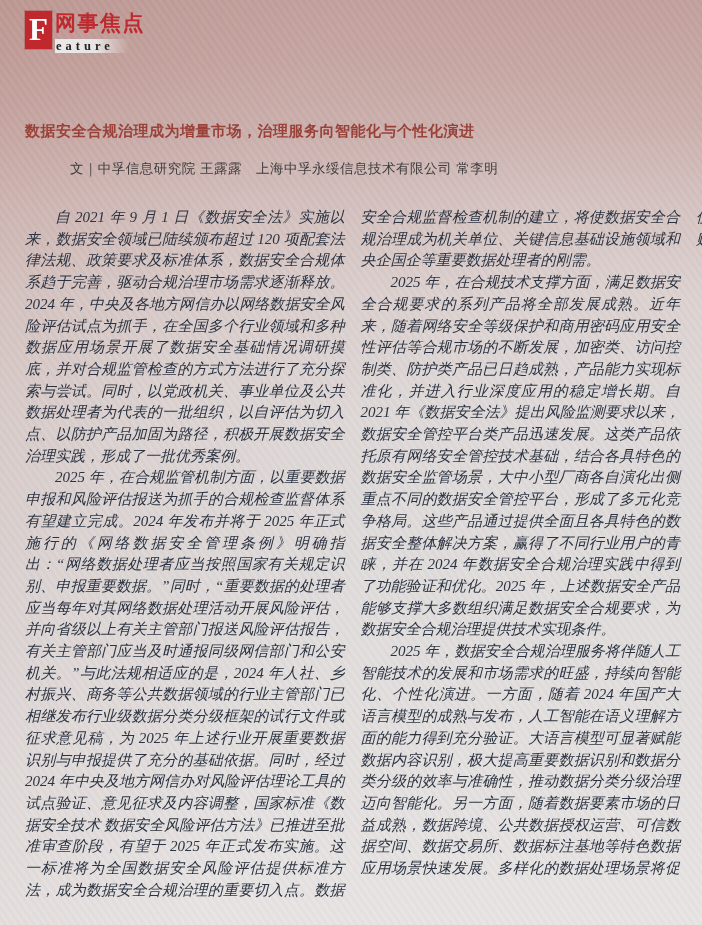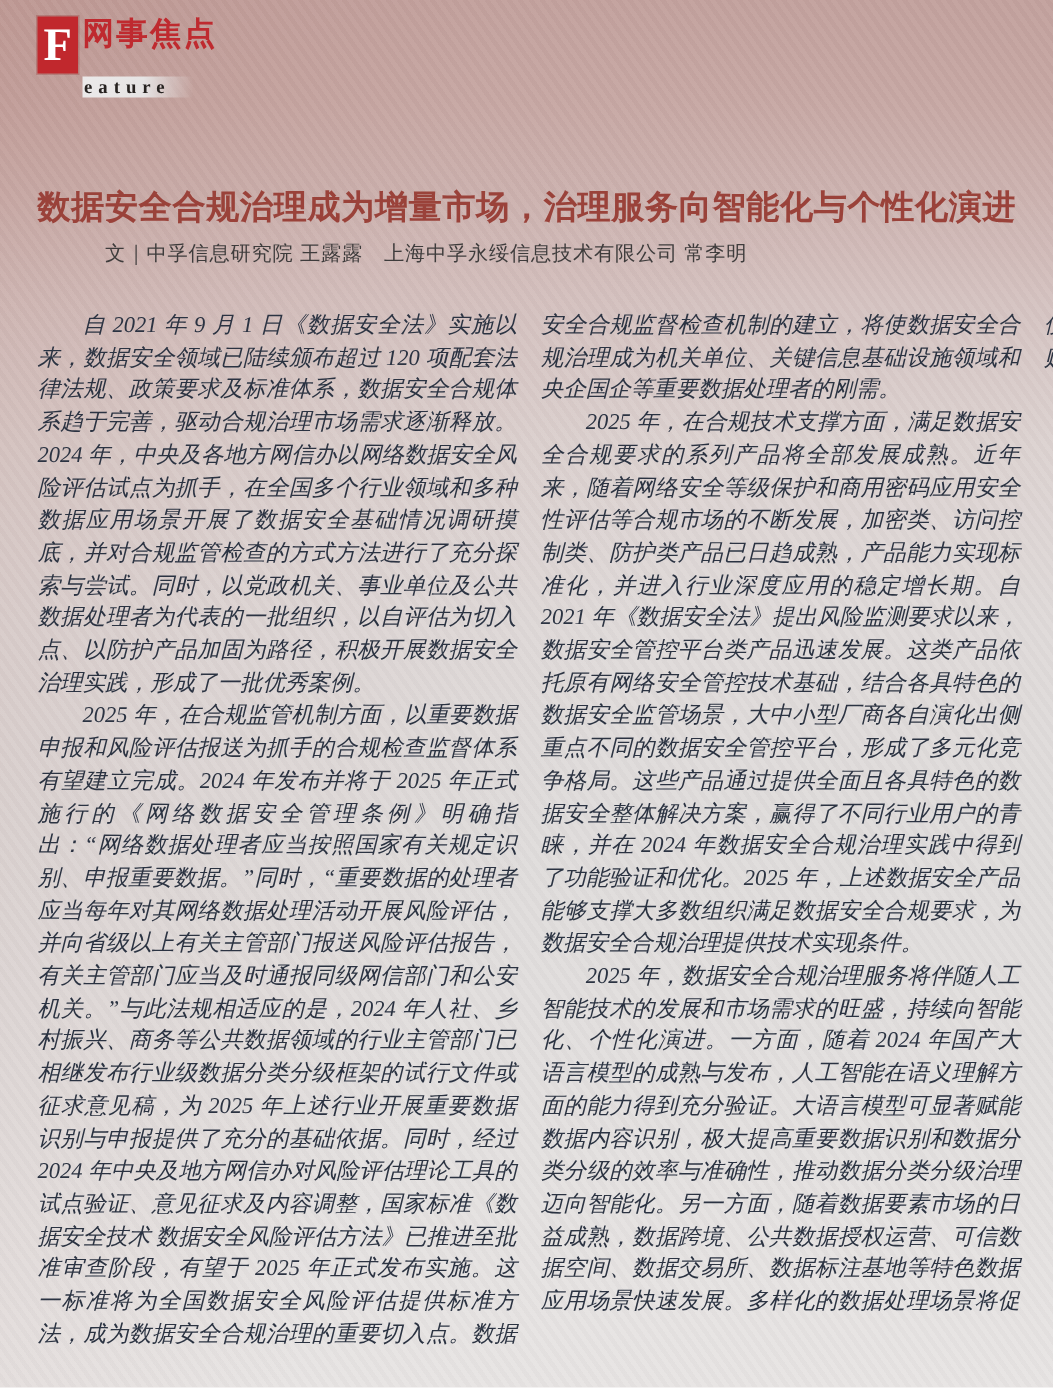--- a/index.html
+++ b/index.html
@@ -49,43 +49,43 @@
     font-size: 21px;
     font-weight: bold;
     color: #bf2a2f;
     letter-spacing: 1.5px;
     line-height: 24px;
     white-space: nowrap;
   }
   .logo-en-strip {
     width: 74px;
     height: 14px;
-    margin-top: 16px;
+    margin-top: 4px;
     background: linear-gradient(90deg, #ebe9e9 0%, #e6e4e4 55%, rgba(231,229,229,0) 100%);
     display: flex;
     align-items: flex-start;
   }
   .logo-en-strip span {
     font-family: "Liberation Serif", serif;
     font-size: 12.5px;
     font-weight: bold;
     letter-spacing: 4px;
     color: #262220;
     padding-left: 1px;
     line-height: 14px;
   }
 
   
   .article-title {
     position: absolute;
     left: 25px;
     top: 108px;
     width: 660px;
-    font-family: Liberation Serif, serif;
-    font-size: 22px;
+    font-family: Liberation Mono, monospace;
+    font-size: 15px;
     font-weight: bold;
     color: #9a423a;
     letter-spacing: 0.5px;
     line-height: 30px;
     white-space: nowrap;
   }
   .article-byline {
     position: absolute;
     left: 25px;
     top: 160px;

